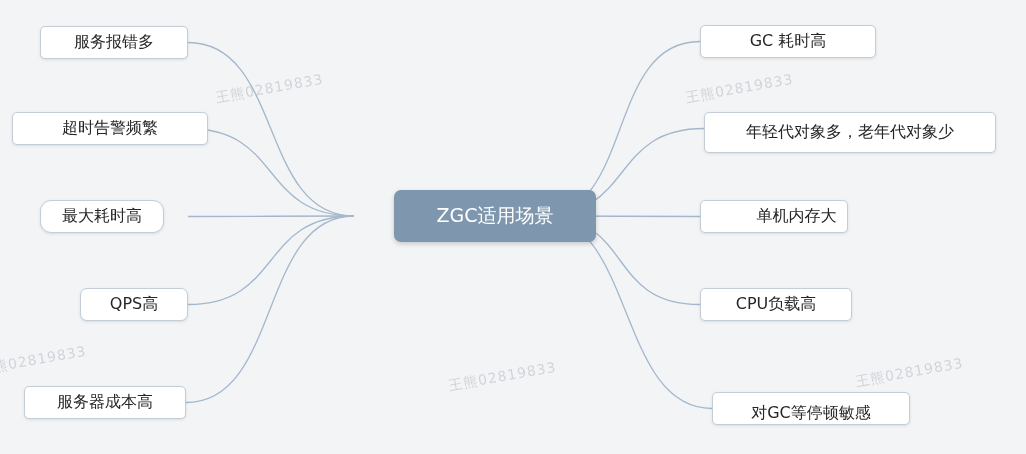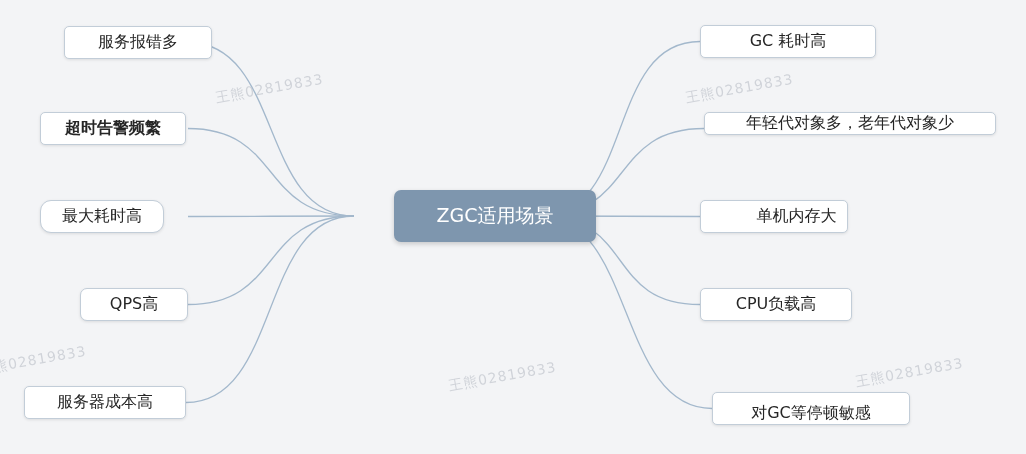--- a/index.html
+++ b/index.html
@@ -87,39 +87,39 @@
       <path d="M 540 216 C 635 216, 605 41.5, 700 41.5" class="edge"></path>
       <path d="M 540 216 C 635 216, 609 128.5, 704 128.5" class="edge"></path>
       <path d="M 540 216 C 635 216, 605 216.5, 700 216.5" class="edge"></path>
       <path d="M 540 216 C 635 216, 605 304.5, 700 304.5" class="edge"></path>
       <path d="M 540 216 C 635 216, 617 408.5, 712 408.5" class="edge"></path>
     </svg>
 
   <div class="center-node">
     <span>ZGC适用场景</span>
   </div>
-<div class="node" style="left: 40px; top: 26px; width: 148px; height: 33px; margin-left: 24px;">
+<div class="node" style="left: 40px; top: 26px; width: 148px; height: 33px;">
       <span>服务报错多</span>
     </div>
-    <div class="node" style="left: 40px; top: 112px; width: 146px; height: 33px; font-weight: bold;">
+    <div class="node" style="left: 12px; top: 112px; width: 196px; height: 33px;">
       <span>超时告警频繁</span>
     </div>
     <div class="node" style="left: 40px; top: 200px; width: 124px; height: 33px; border-radius: 11px;">
       <span>最大耗时高</span>
     </div>
     <div class="node" style="left: 80px; top: 288px; width: 108px; height: 33px; border-radius: 7px;">
       <span>QPS高</span>
     </div>
     <div class="node" style="left: 24px; top: 386px; width: 162px; height: 33px;">
       <span>服务器成本高</span>
     </div>
     <div class="node" style="left: 700px; top: 25px; width: 176px; height: 33px; text-align: right;">
       <span>GC 耗时高</span>
     </div>
-    <div class="node" style="left: 704px; top: 112px; width: 292px; height: 23px; text-align: center;">
+    <div class="node" style="left: 704px; top: 112px; width: 292px; height: 41px; text-align: center;">
       <span>年轻代对象多，老年代对象少</span>
     </div>
     <div class="node" style="left: 700px; top: 200px; width: 148px; height: 33px; padding-left: 45px;">
       <span>单机内存大</span>
     </div>
     <div class="node" style="left: 700px; top: 288px; width: 152px; height: 33px;">
       <span>CPU负载高</span>
     </div>
     <div class="node" style="left: 712px; top: 392px; width: 198px; height: 33px; align-items: flex-end;">
       <span>对GC等停顿敏感</span>

